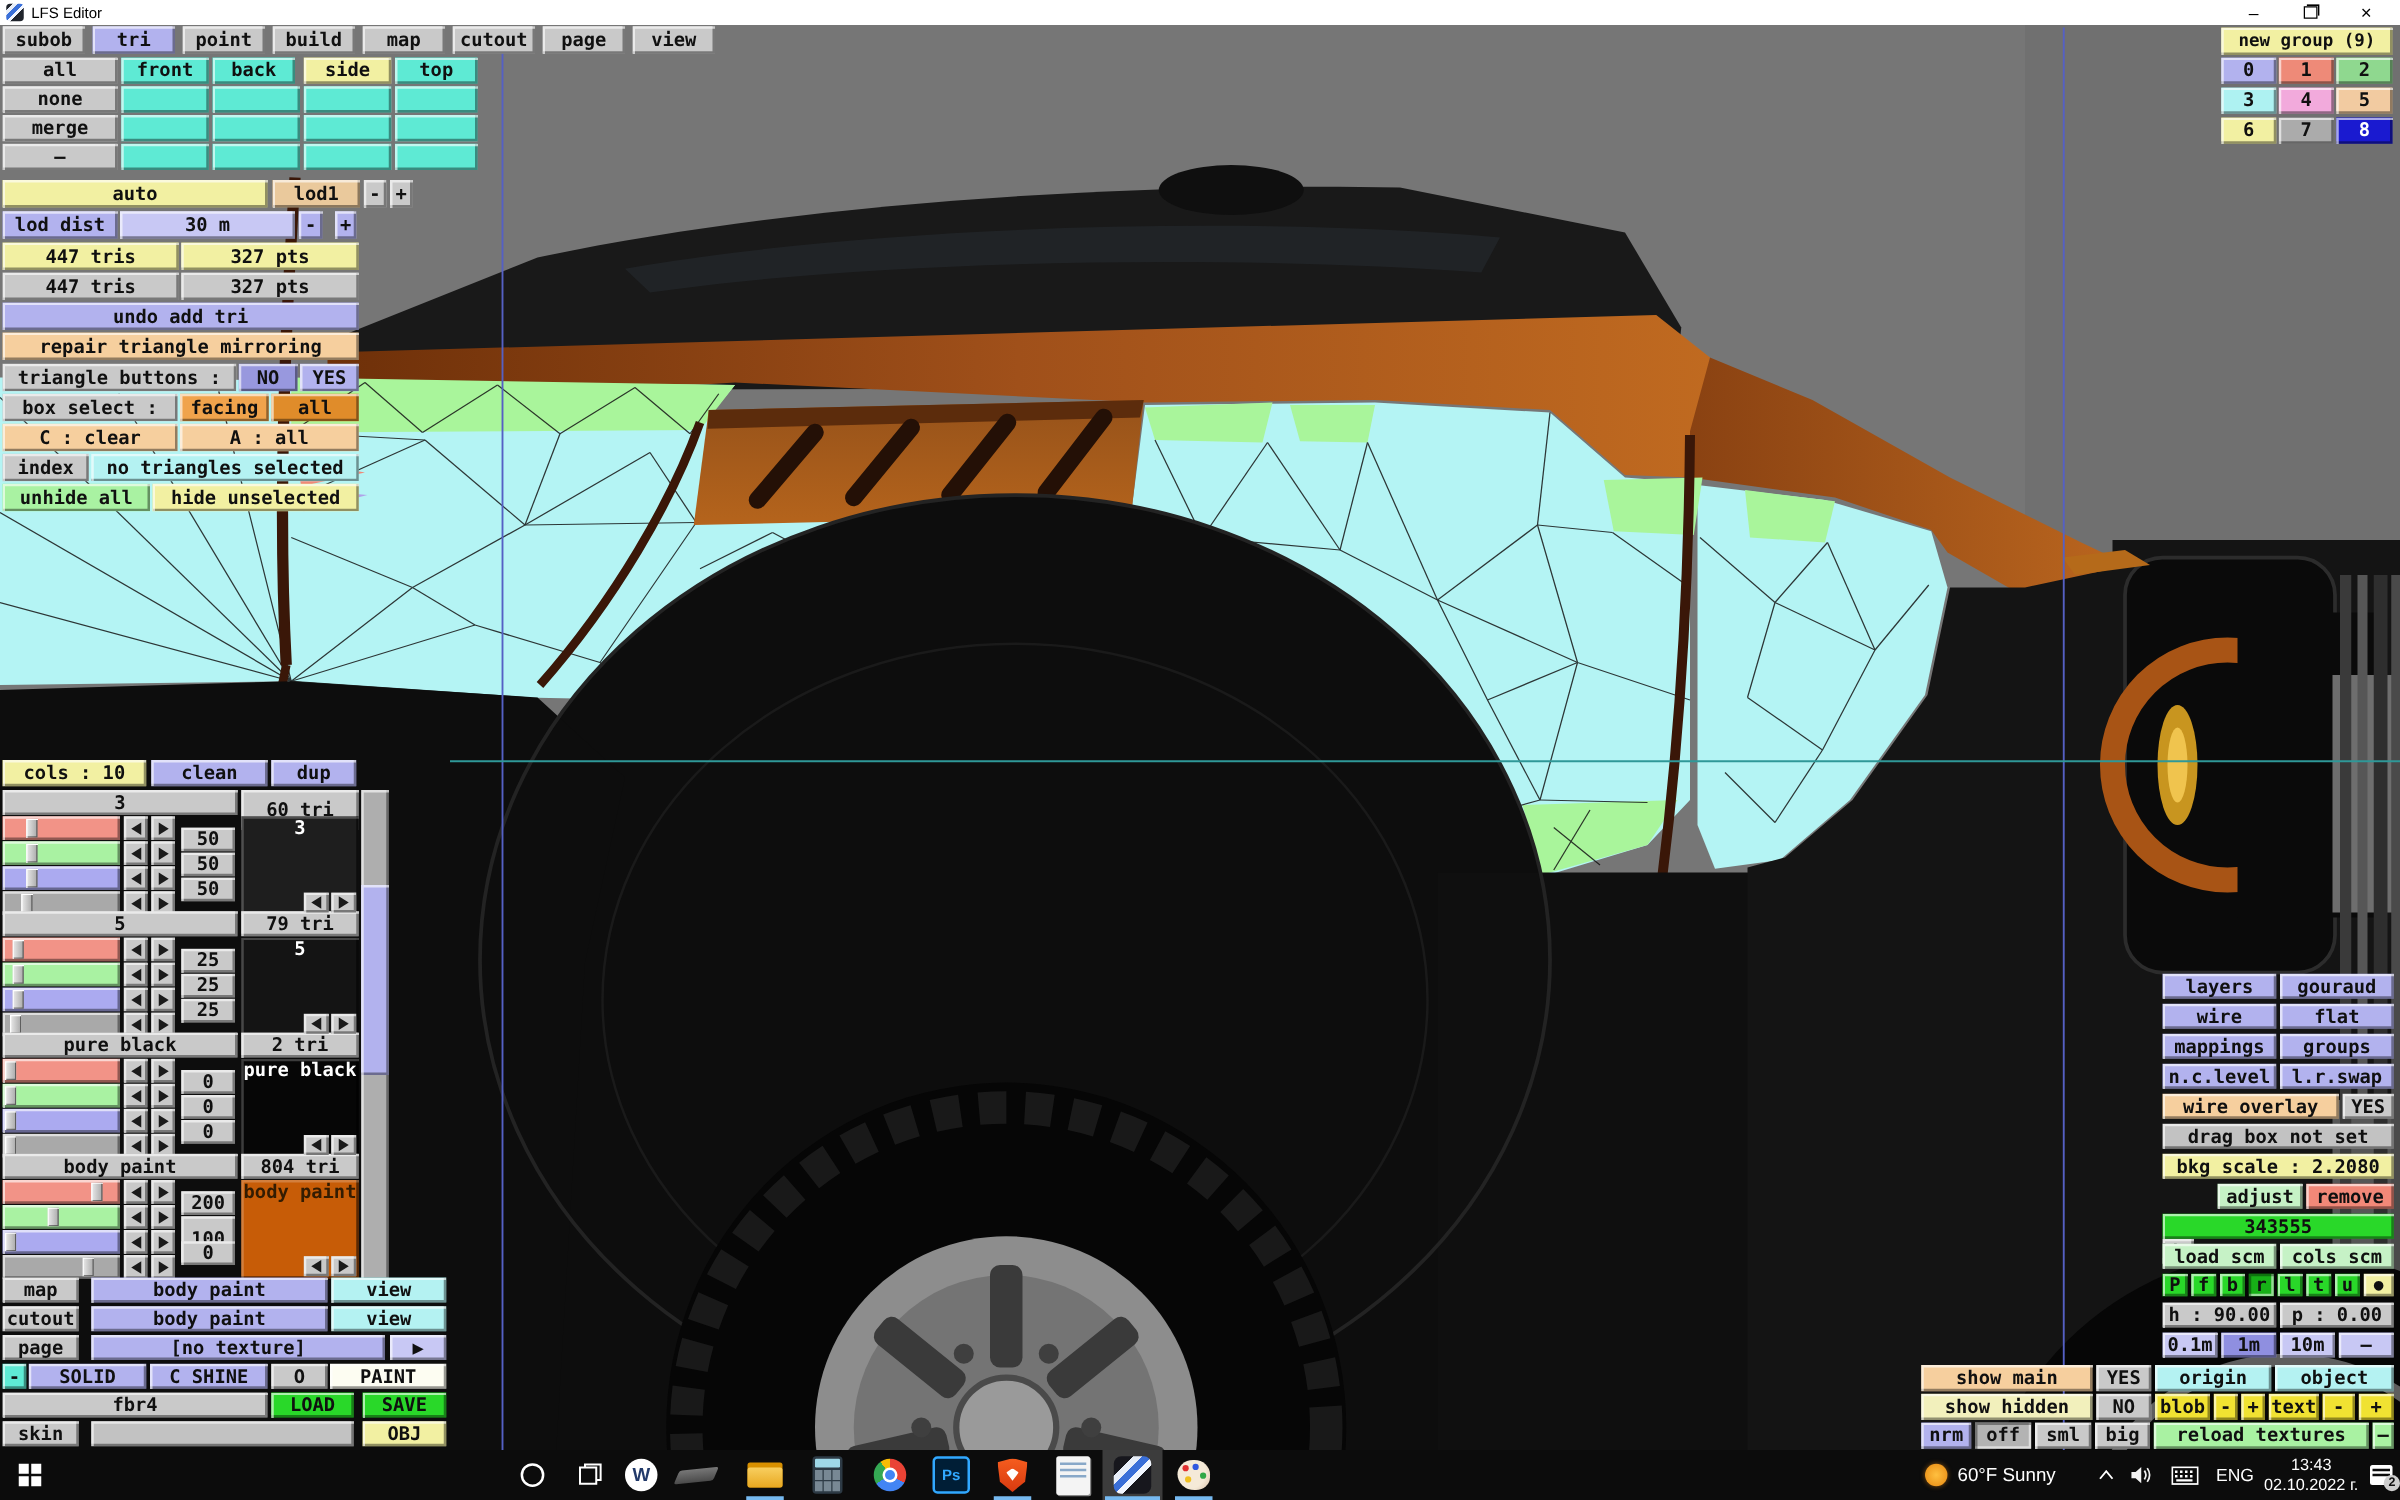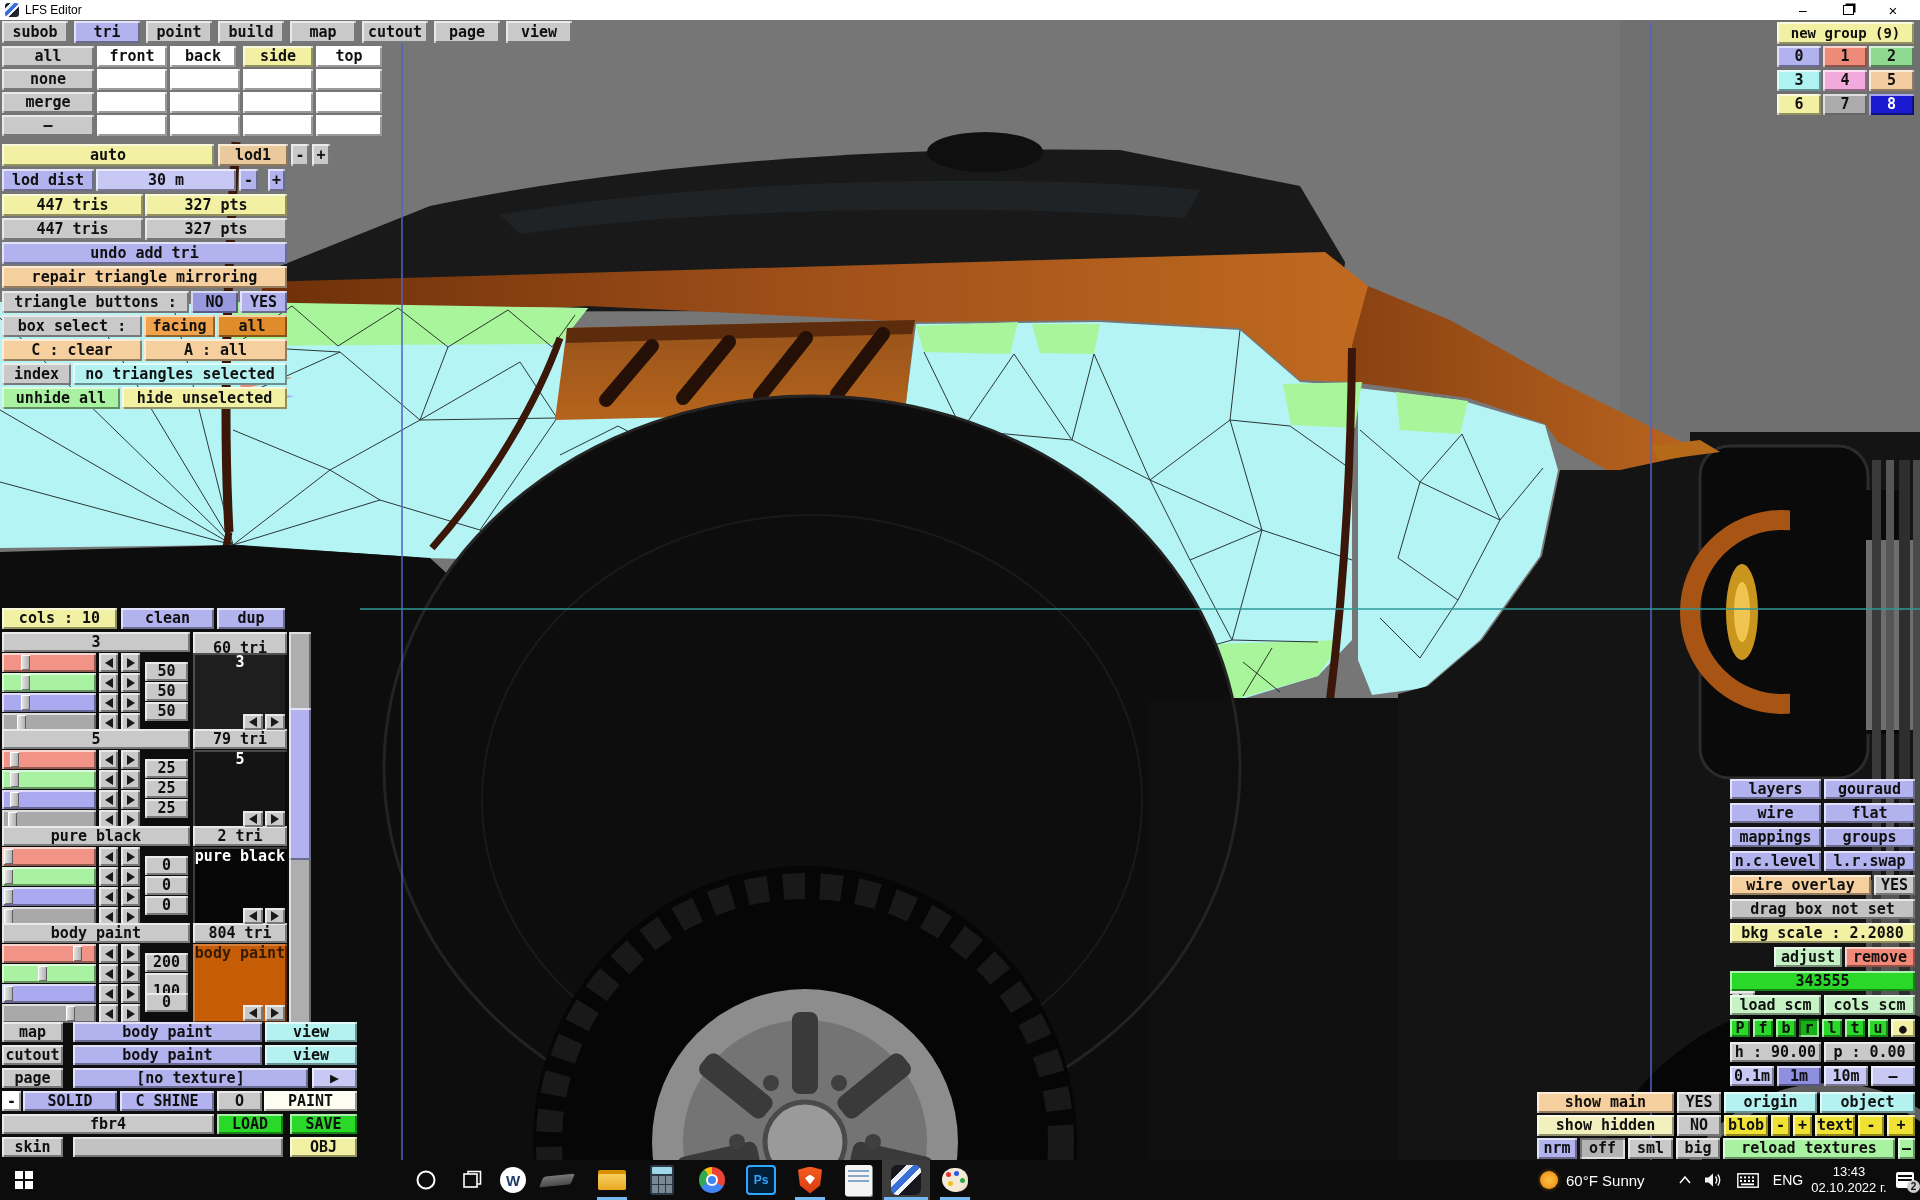--- a/index.html
+++ b/index.html
@@ -5,21 +5,21 @@
 html,body{margin:0;padding:0;background:#333}
 .screen{position:relative;width:1920px;height:1200px;overflow:hidden;background:#767676;font-family:"DejaVu Sans Mono",monospace}
 svg.vp{position:absolute;left:0;top:0;z-index:0}
 
 .b{position:absolute;z-index:2;box-sizing:border-box;display:flex;align-items:center;justify-content:center;background:#c9c9c9;color:#101010;box-shadow:inset 2px 2px 0 rgba(255,255,255,.62),inset -2px -2px 0 rgba(0,0,0,.40);font-weight:700;font-size:15px;line-height:1;white-space:nowrap;overflow:hidden}
 .press{box-shadow:inset 2px 2px 0 rgba(0,0,0,.35),inset -2px -2px 0 rgba(255,255,255,.55)}
 .pu{background:#b2b2ee}.pu2{background:#9898de}.pu3{background:#c8c8f4}.pud{background:#8f8fe0}
 .ye{background:#f2f0a2}.ye2{background:#f2f0bc}.tan{background:#eac99c}.pe{background:#f6cf9e}
 .or{background:#f0a34c}.or2{background:#e08c2a}.cy{background:#b4f2f2}.gr{background:#a9f2a2}
 .lg{background:#c6f2c6}.bg{background:#29d829}.bg2{background:#17b017}.re{background:#f28878}
-.wh{background:#fdfdf2}.dg{background:#ffffff}.dg2{background:#c2c2c2}.yg{background:#f0e232}
+.wh{background:#fdfdf2}.dg{background:#5eead4}.dg2{background:#c2c2c2}.yg{background:#f0e232}
 .s13{font-size:13px}.s14{font-size:14px}
 .sliderbar{padding:0}
 .handle{position:absolute;top:2px;bottom:2px;width:9px;background:linear-gradient(90deg,#ececec,#a8a8a8);box-shadow:inset 1px 1px 0 #fff,inset -1px -1px 0 rgba(0,0,0,.45)}
 .tl{width:0;height:0;border:5px solid transparent;border-right:8px solid #1a1a1a;border-left:0}
 .tr{width:0;height:0;border:5px solid transparent;border-left:8px solid #1a1a1a;border-right:0}
 .swatch{flex-direction:column;justify-content:flex-start;padding-top:2px;box-shadow:inset 2px 2px 0 rgba(255,255,255,.22),inset -2px -2px 0 rgba(0,0,0,.55)}
 
 .titlebar{position:absolute;left:0;top:0;width:1920px;height:20px;background:#ffffff;z-index:4;display:flex;align-items:center;font-family:"Liberation Sans",sans-serif;font-size:12px;color:#000}
 .appico{width:14px;height:14px;margin:0 6px 0 5px;border-radius:3px;background:linear-gradient(135deg,#20242c 18%,#e8eef8 18% 34%,#3a6fd8 34% 50%,#f2f6ff 50% 62%,#20242c 62%)}
 .wbtn{position:absolute;top:0;width:30px;height:20px;display:flex;align-items:center;justify-content:center;color:#000;font-size:14px}

